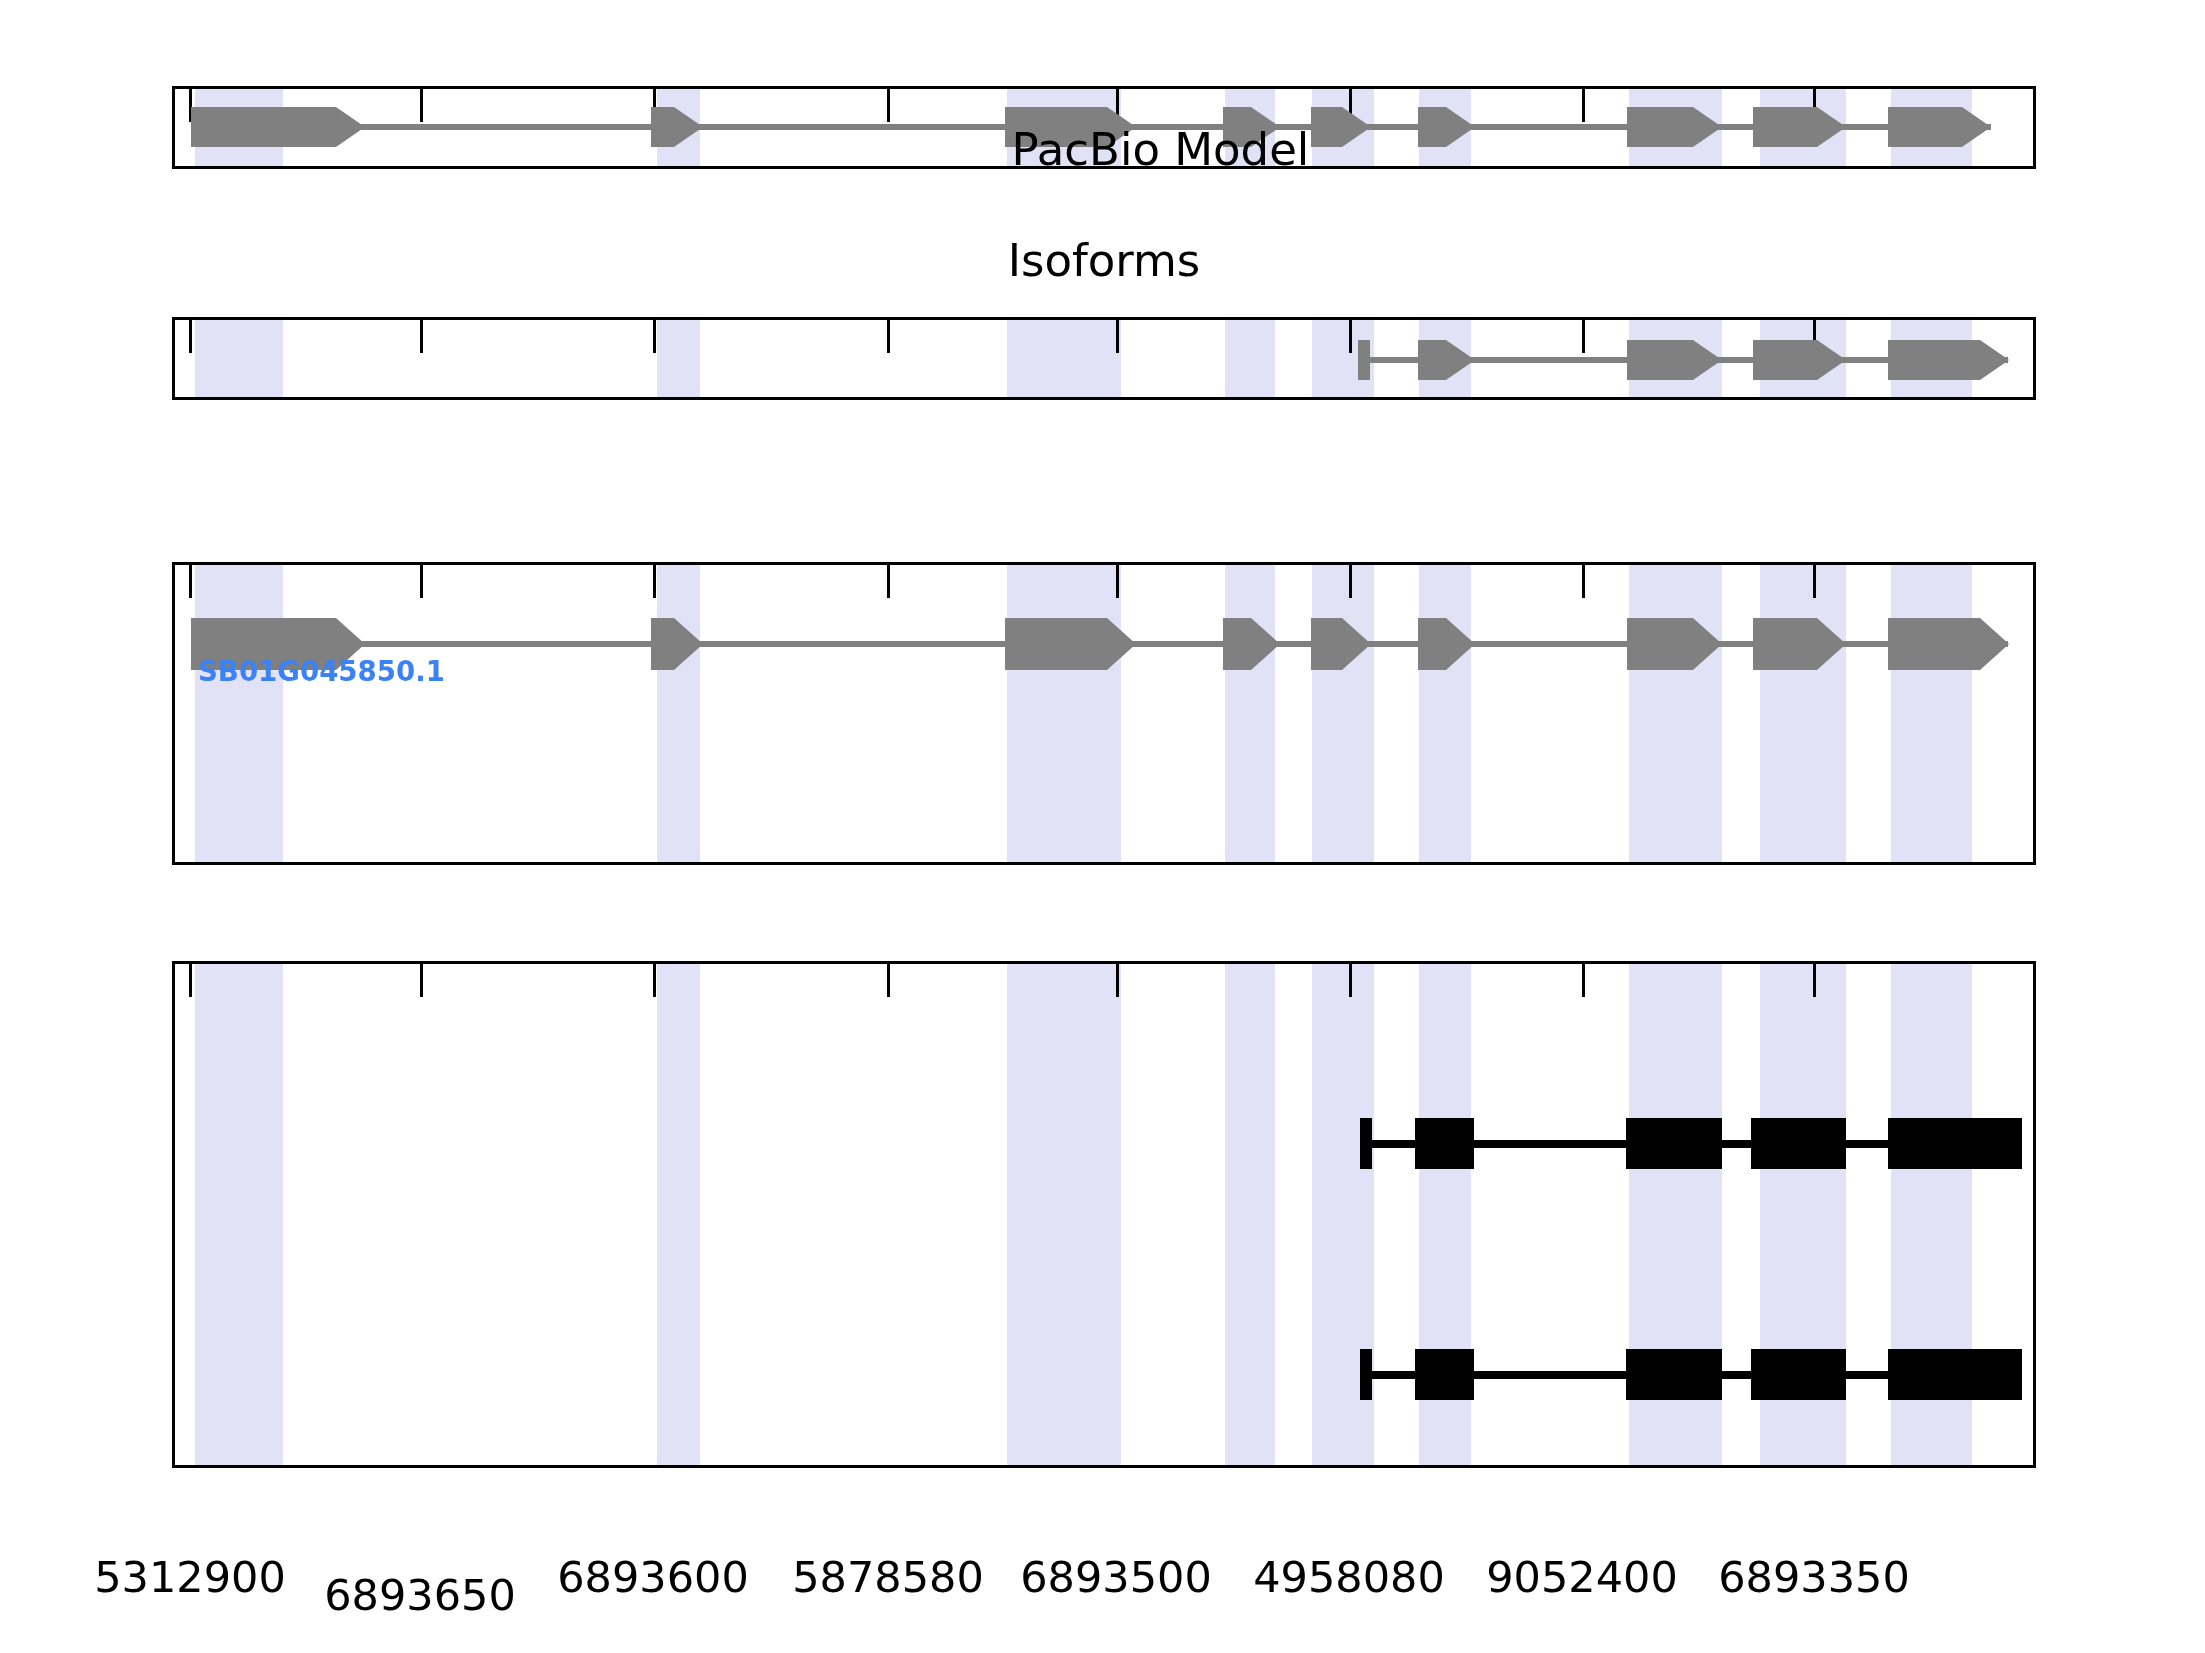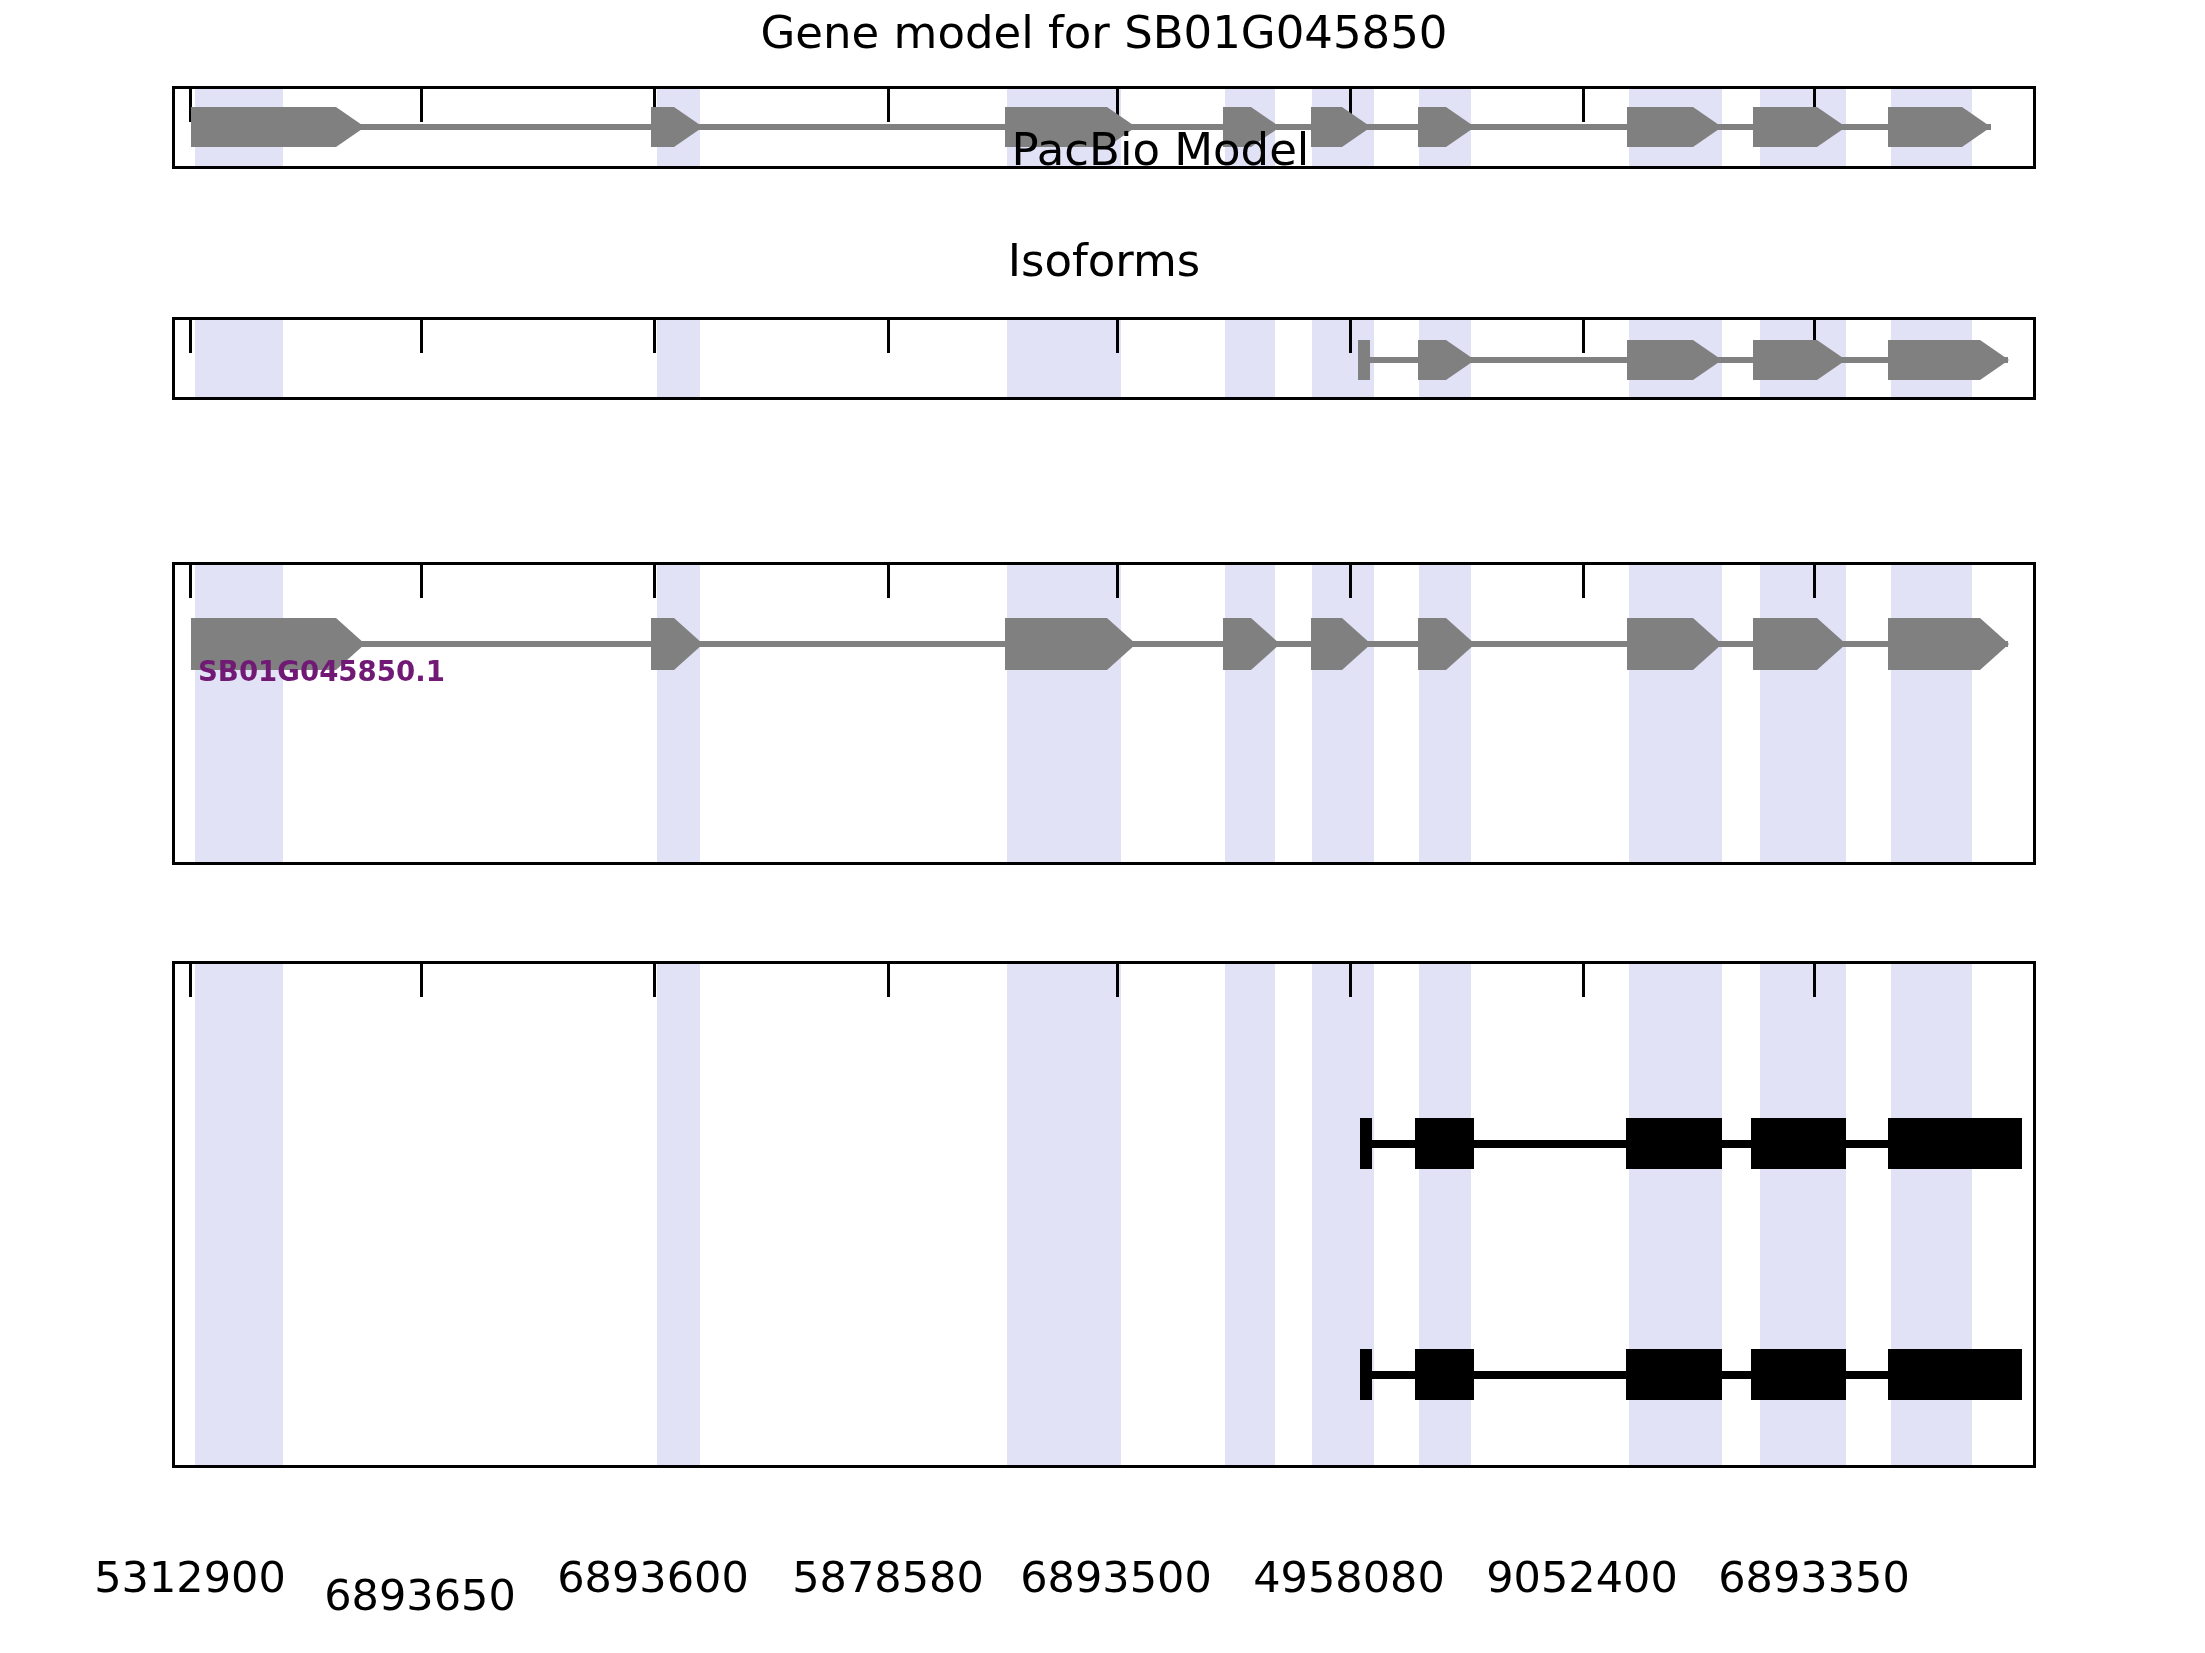--- a/index.html
+++ b/index.html
@@ -60,41 +60,40 @@
   .exon.plain{clip-path:none;}
   .exon.black{background:#000000;}
 
   .tss-bar{position:absolute;background:#808080;}
   .tss-bar.black{background:#000000;}
 
   .iso-label{
     position:absolute;
     font-family:"DejaVu Sans","Liberation Sans",sans-serif;
     font-weight:bold;
-    color:#701a75;
+    color:#3b82f6;
     white-space:nowrap;
   }
 
   .xaxis{position:absolute;left:0;top:0;width:2205px;height:83px;}
   .xticklabel{
     position:absolute;
     top:0;
     text-align:center;
     color:#000000;
     font-family:"DejaVu Sans","Liberation Sans",sans-serif;
     white-space:nowrap;
     transform:translateX(-50%);
   }
 </style>
 </head>
 <body>
 
 <div class="figure">
 
-  <div class="panel-title" style="left:172px;top:5.5px;width:1864px;font-size:45px;">Gene model for SB01G045850</div>
 
   <div class="panel" style="left:172px;top:86px;width:1864px;height:83px;">
     <div class="plot-inner" id="track-gene-model">
         <div class="band" style="left: 20px; width: 88px; background: rgb(226, 226, 247);"></div>
         <div class="band" style="left: 482px; width: 43px; background: rgb(226, 226, 247);"></div>
         <div class="band" style="left: 832px; width: 114px; background: rgb(226, 226, 247);"></div>
         <div class="band" style="left: 1050px; width: 50px; background: rgb(226, 226, 247);"></div>
         <div class="band" style="left: 1137px; width: 62px; background: rgb(226, 226, 247);"></div>
         <div class="band" style="left: 1244px; width: 52px; background: rgb(226, 226, 247);"></div>
         <div class="band" style="left: 1454px; width: 93px; background: rgb(226, 226, 247);"></div>

